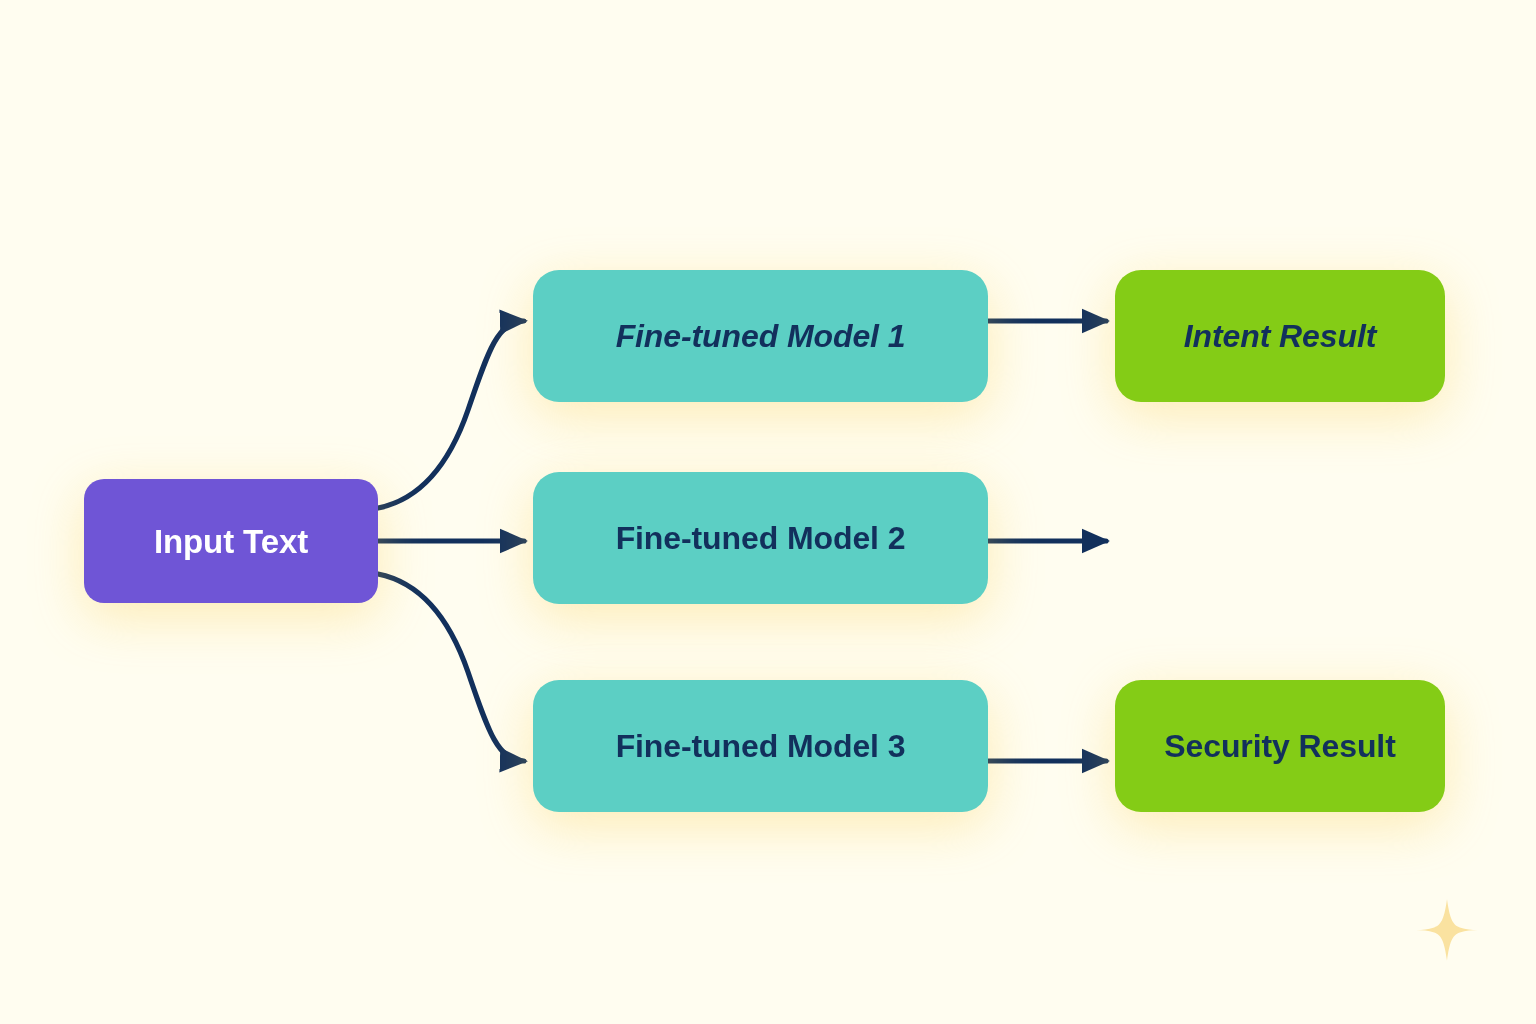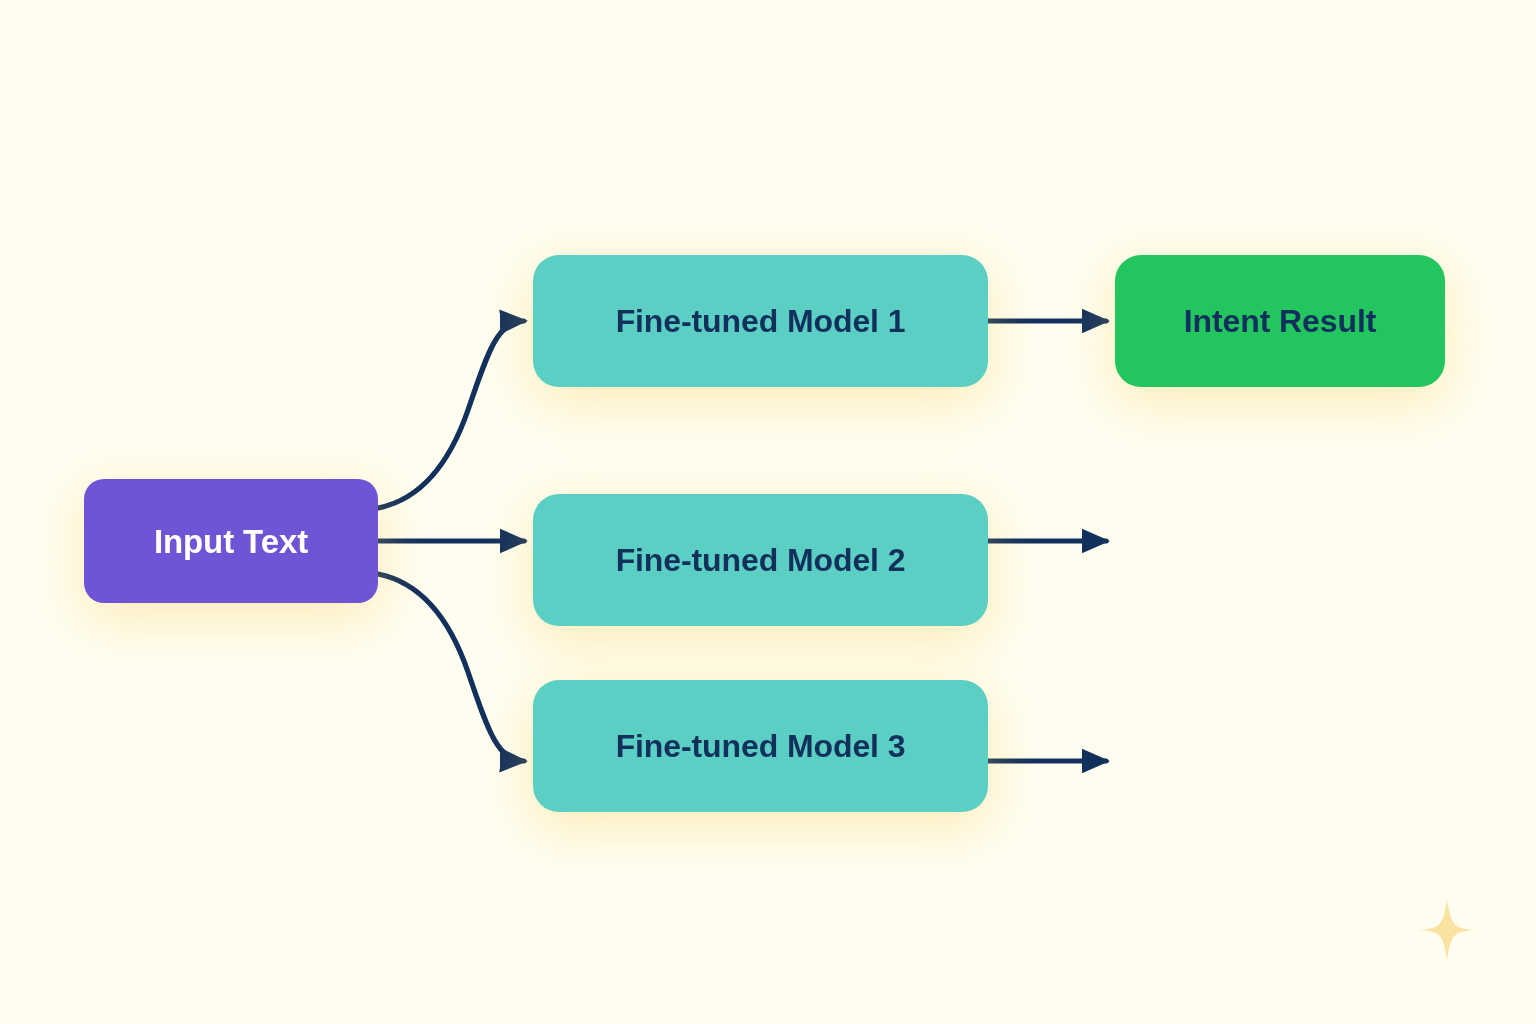--- a/index.html
+++ b/index.html
@@ -61,29 +61,29 @@
   .node-model {
     left: 533px;
     width: 455px;
     height: 132px;
     background: #5ccfc4;
   }
   .node-model .label {
     color: #12305c;
     font-size: 32px;
   }
-  .row-1 { top: 255px; }
-  .row-2 { top: 494px; }
+  .row-1 { top: 270px; font-style: italic; }
+  .row-2 { top: 472px; }
   .row-3 { top: 680px; text-align: center; }
   
   .node-result {
     left: 1115px;
     width: 330px;
     height: 132px;
-    background: #22c55e;
+    background: #84cc16;
   }
   .node-result .label {
     color: #12305c;
     font-size: 32px;
   }
   
   .sparkle {
     position: absolute;
     left: 1415px;
     top: 898px;
@@ -127,20 +127,23 @@
   <div class="node node-model row-2">
     <span class="label">Fine-tuned Model 2</span>
   </div>
   <div class="node node-model row-3">
     <span class="label">Fine-tuned Model 3</span>
   </div>
 
   <div class="node node-result row-1">
     <span class="label">Intent Result</span>
   </div>
+  <div class="node node-result row-3">
+    <span class="label">Security Result</span>
+  </div>
 
   <svg class="sparkle" viewBox="0 0 100 100">
     <path d="M50 2 C54 30 58 42 70 46 C80 49 88 50 98 50
              C88 50 80 51 70 54 C58 58 54 70 50 98
              C46 70 42 58 30 54 C20 51 12 50 2 50
              C12 50 20 49 30 46 C42 42 46 30 50 2 z" fill="#fae2a0"></path>
   </svg>
 
 </div>
 

